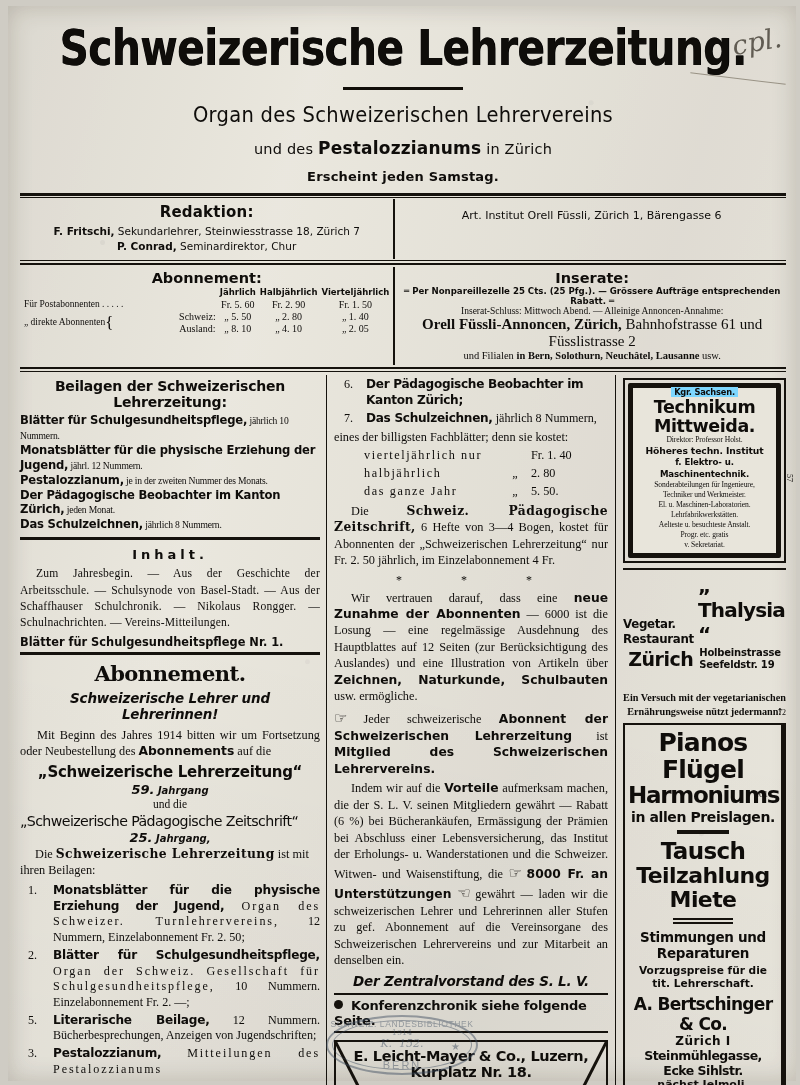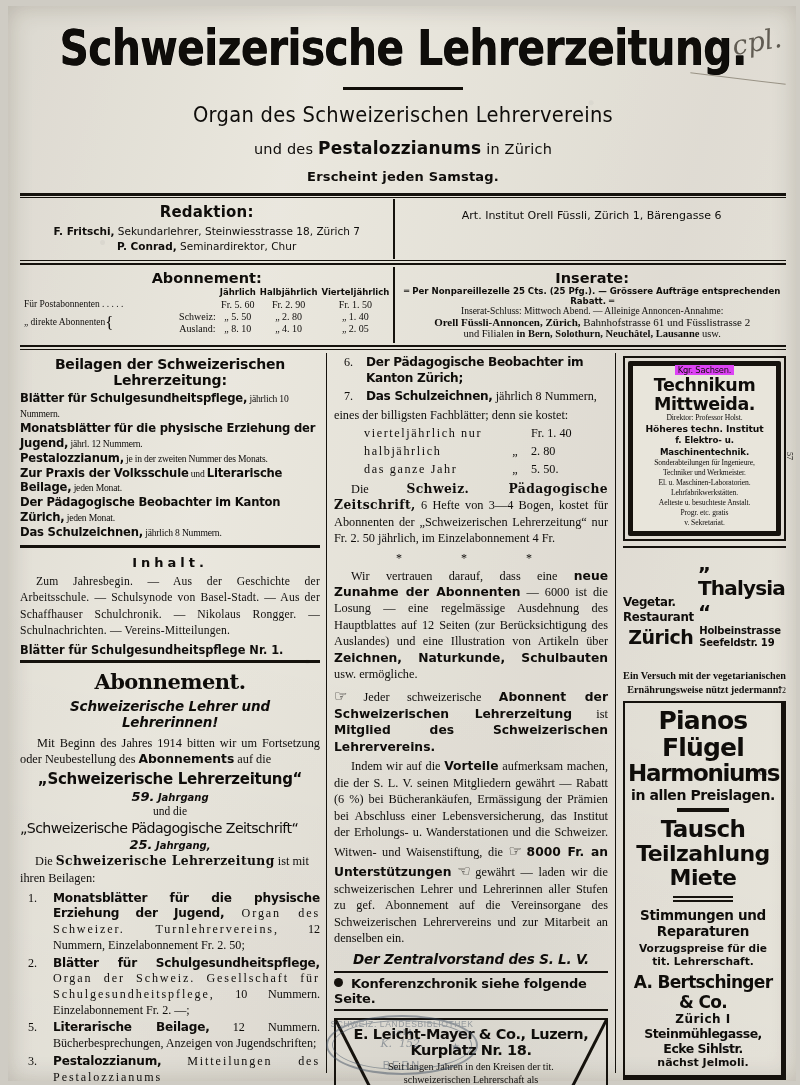--- a/index.html
+++ b/index.html
@@ -81,21 +81,21 @@
   .abo-right { width:51%; padding:3px 3px 4px 6px; text-align:center; }
   .abo-head { font-family:"DejaVu Sans", sans-serif; font-size:14.5px; font-weight:700; text-align:center; }
   table.abo { width:100%; border-collapse:collapse; font-size:9.5px; font-family:"Liberation Serif",serif; }
   table.abo th { font-family:"DejaVu Sans", sans-serif; font-size:8.5px; font-weight:700; text-align:center; padding:1px 2px; }
   table.abo td { padding:0.5px 2px; white-space:nowrap; }
   td.lbl { font-size:9.5px; }
   td.num { text-align:center; font-size:10px; }
   .brace { display:inline-block; font-size:17px; line-height:0.8; vertical-align:middle; }
   .ins-rule { font-family:"DejaVu Sans", sans-serif; font-size:8.6px; font-weight:700; }
   .ins-l2 { font-size:9.5px; }
-  .ins-l3 { font-size:11px; }
+  .ins-l3 { font-size:15px; }
   .ins-l3 b { font-weight:700; }
   .ins-l4 { font-size:10.5px; }
 
   
   .body-cols { display:flex; margin-top:3px; height:720px; }
   .col { position:relative; }
   .col-1 { width:306px; padding-right:6px; }
   .col-2 { width:290px; padding:0 7px; border-left:1px solid #1a1712; border-right:1px solid #1a1712; }
   .col-3 { width:170px; padding-left:7px; }
 
@@ -150,21 +150,21 @@
   .ad-lm { margin-top:7px; position:relative; border:2px solid #1a1712; padding:0; background:transparent; }
   .ad-lm .inner { position:relative; padding:6px 4px 6px 4px; text-align:center; }
   .ad-lm .diag { position:absolute; background:#1a1712; }
   .lm-title { font-family:"DejaVu Sans",sans-serif; font-weight:800; font-size:14.5px; letter-spacing:-.4px; }
   .lm-body { font-size:10.2px; line-height:1.34; padding:2px 22px 0 22px; }
 
   
   .ad { position:relative; }
   .tech-ad { border:2px solid #1a1712; padding:3px; margin-top:3px; position:relative; }
   .tech-inner { border:5px solid #1a1712; border-radius:2px; padding:2px 3px 3px 3px; text-align:center; position:relative; background:#e3e0d7; }
-  .tech-kgr { font-family:"DejaVu Sans",sans-serif; font-weight:400; font-size:8.3px; background:#d946ef; display:inline-block; padding:0 3px; letter-spacing:-.2px; }
+  .tech-kgr { font-family:"DejaVu Sans",sans-serif; font-weight:700; font-size:8.3px; background:#7dd3fc; display:inline-block; padding:0 3px; letter-spacing:-.2px; }
   .tech-t1 { font-family:"DejaVu Sans",sans-serif; font-weight:800; font-size:17.5px; line-height:1.0; letter-spacing:-.4px; }
   .tech-t2 { font-family:"DejaVu Sans",sans-serif; font-weight:800; font-size:17.5px; line-height:1.05; letter-spacing:-.4px; }
   .tech-s { font-size:7.6px; line-height:1.32; letter-spacing:-.1px; }
   .tech-s.b { font-family:"DejaVu Sans",sans-serif; font-weight:700; font-size:9.2px; }
   .tech-s.b2 { font-family:"DejaVu Sans",sans-serif; font-weight:700; font-size:8.6px; }
   .side-num { position:absolute; right:-10px; top:52%; font-size:8px; writing-mode:vertical-rl; }
 
   .ad-sep { height:2px; background:#1a1712; margin:5px 0 4px 0; }
   .thal-row { display:flex; align-items:flex-end; }
   .thal-l { font-family:"DejaVu Sans",sans-serif; font-weight:700; font-size:11.8px; line-height:1.24; letter-spacing:-.3px; }
@@ -314,23 +314,20 @@
       <div class="beil-line">
         <span>Blätter für Schulgesundheitspflege,</span><span class="reg"> jährlich 10 Nummern.</span>
       </div>
       <div class="beil-line">
         <span>Monatsblätter für die physische Erziehung der Jugend,</span><span class="reg"> jährl. 12 Nummern.</span>
       </div>
       <div class="beil-line">
         <span>Pestalozzianum,</span><span class="reg"> je in der zweiten Nummer des Monats.</span>
       </div>
       <div class="beil-line">
-        <span>Zur Praxis der Volksschule</span><span class="reg"> und </span><span>Literarische Beilage,</span><span class="reg"> jeden Monat.</span>
-      </div>
-      <div class="beil-line">
         <span>Der Pädagogische Beobachter im Kanton Zürich,</span><span class="reg"> jeden Monat.</span>
       </div>
       <div class="beil-line">
         <span>Das Schulzeichnen,</span><span class="reg"> jährlich 8 Nummern.</span>
       </div>
 
       <div class="dbl-rule"></div>
       <div class="inhalt-head">Inhalt.</div>
       <div class="inhalt-body">Zum Jahresbegin. — Aus der Geschichte der Arbeitsschule. — Schulsynode von Basel-Stadt. — Aus der Schaffhauser Schulchronik. — Nikolaus Rongger. — Schulnachrichten. — Vereins-Mitteilungen.</div>
       <div class="blatt-nr">Blätter für Schulgesundheitspflege Nr. 1.</div>

